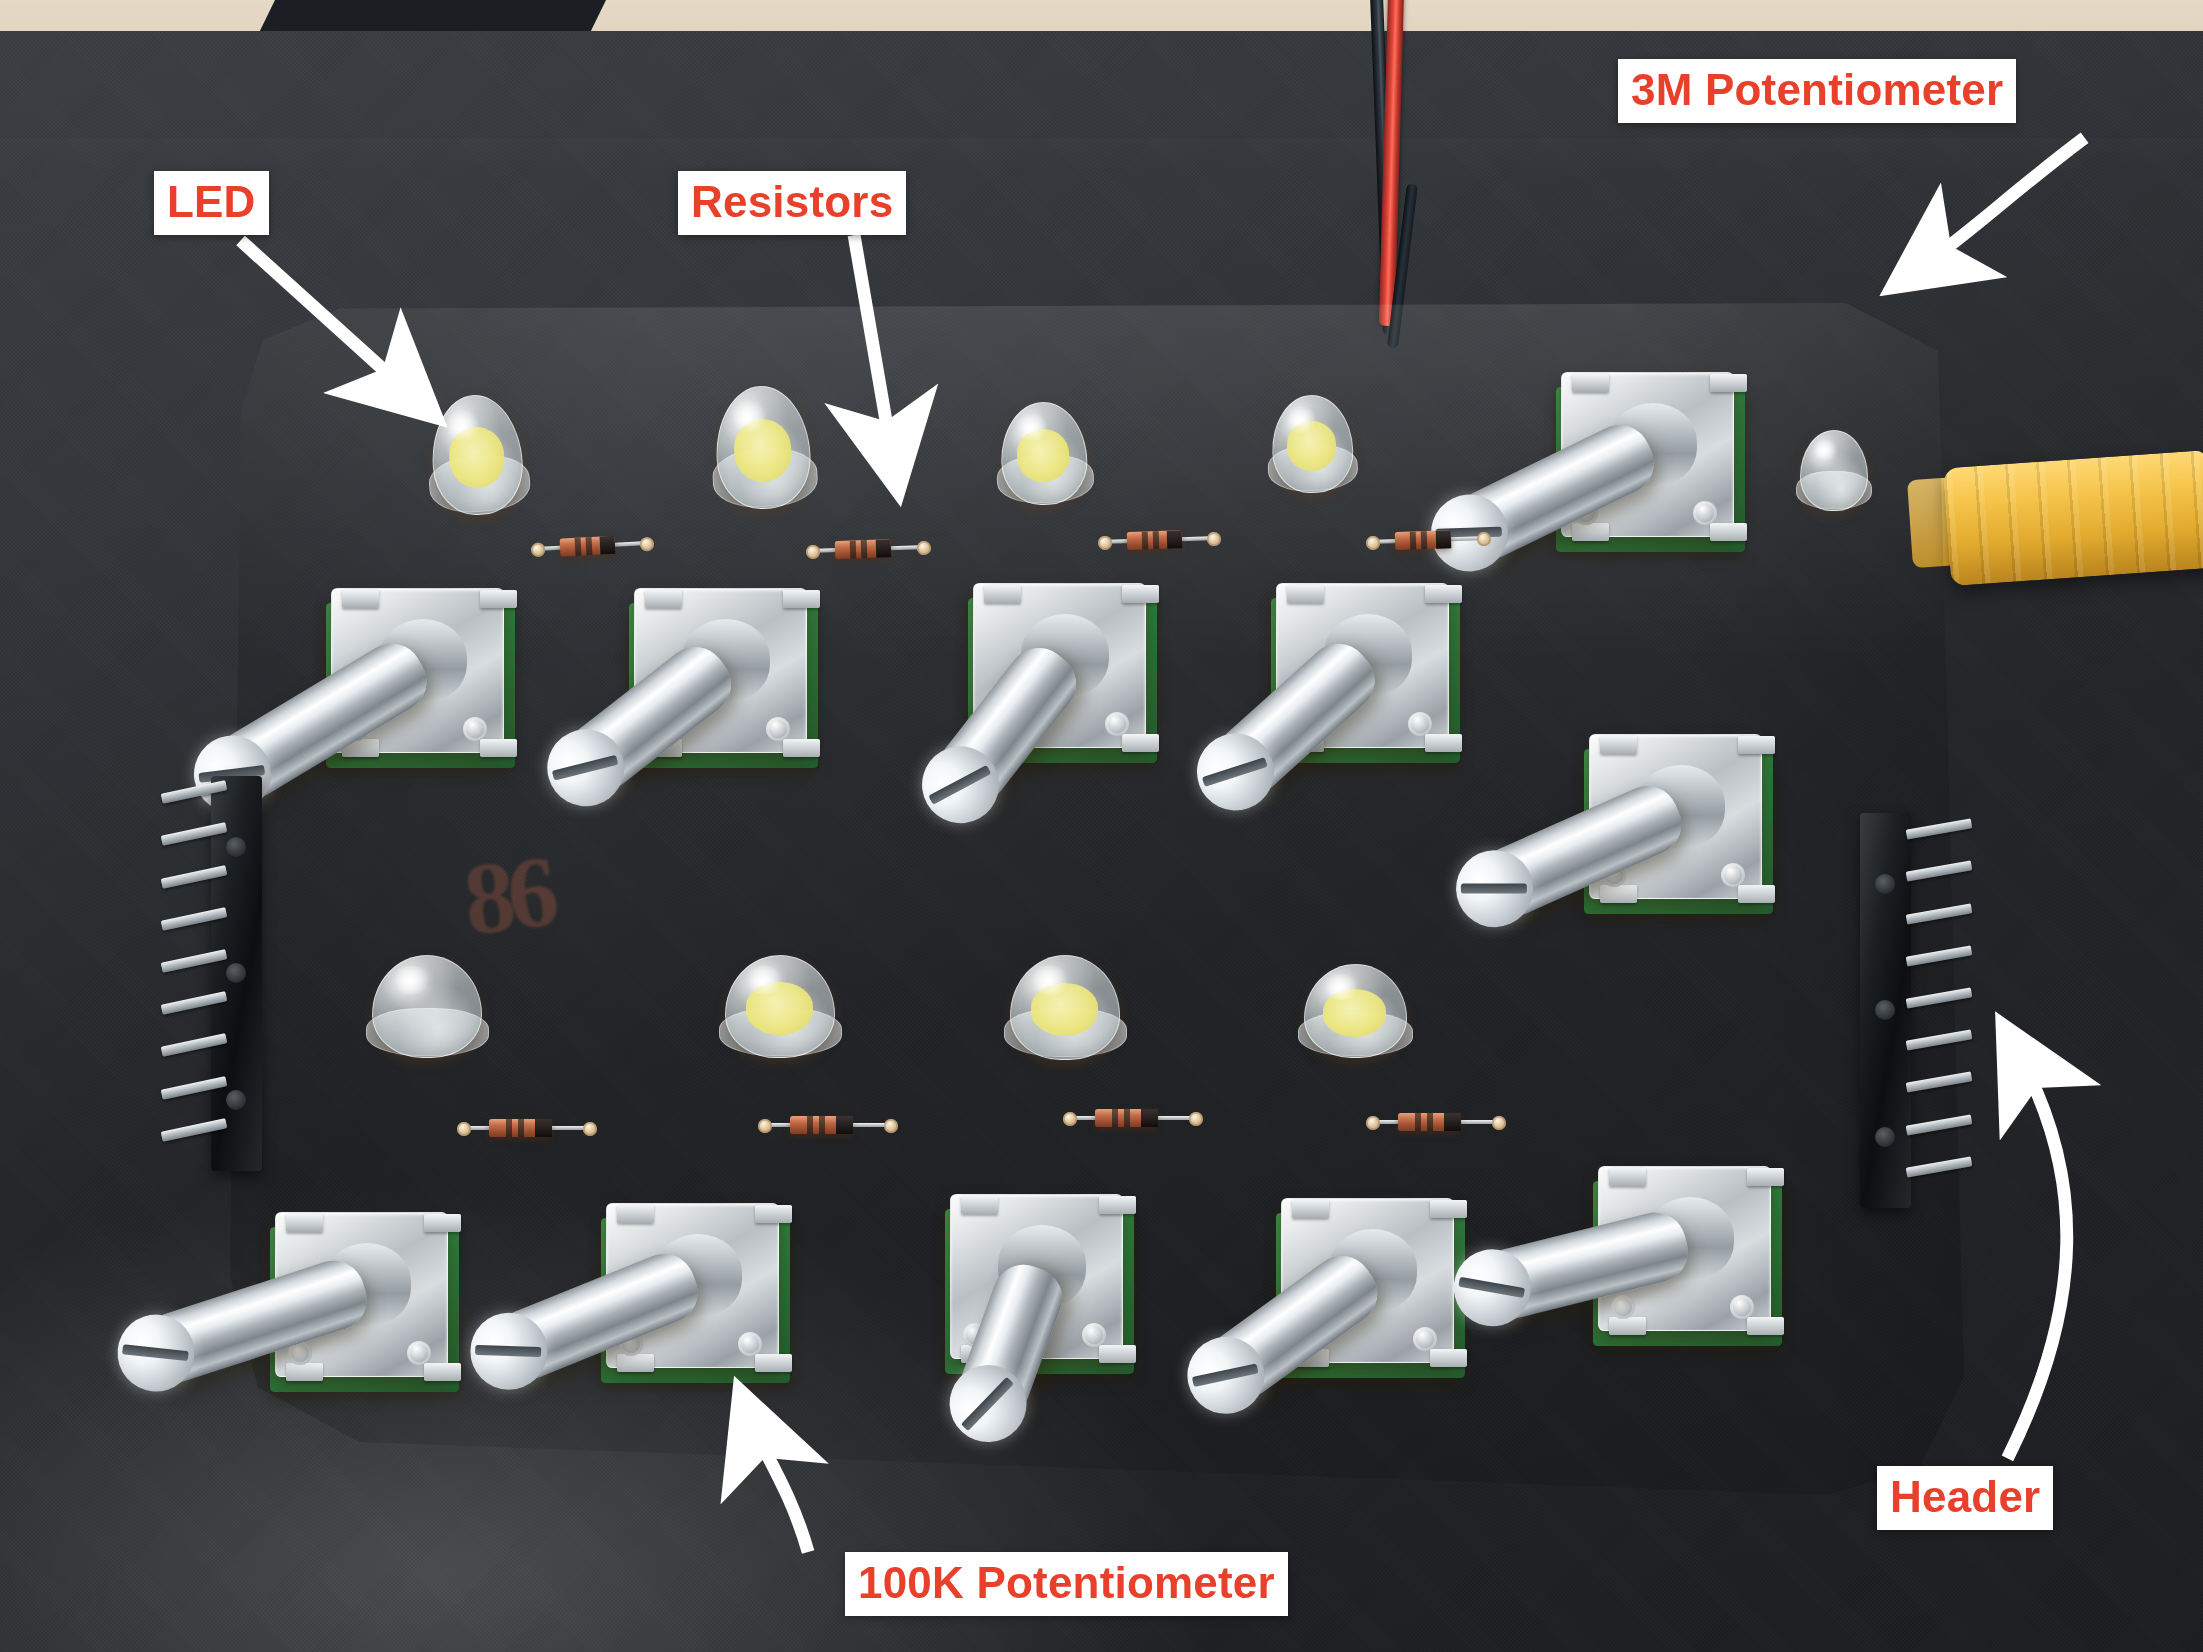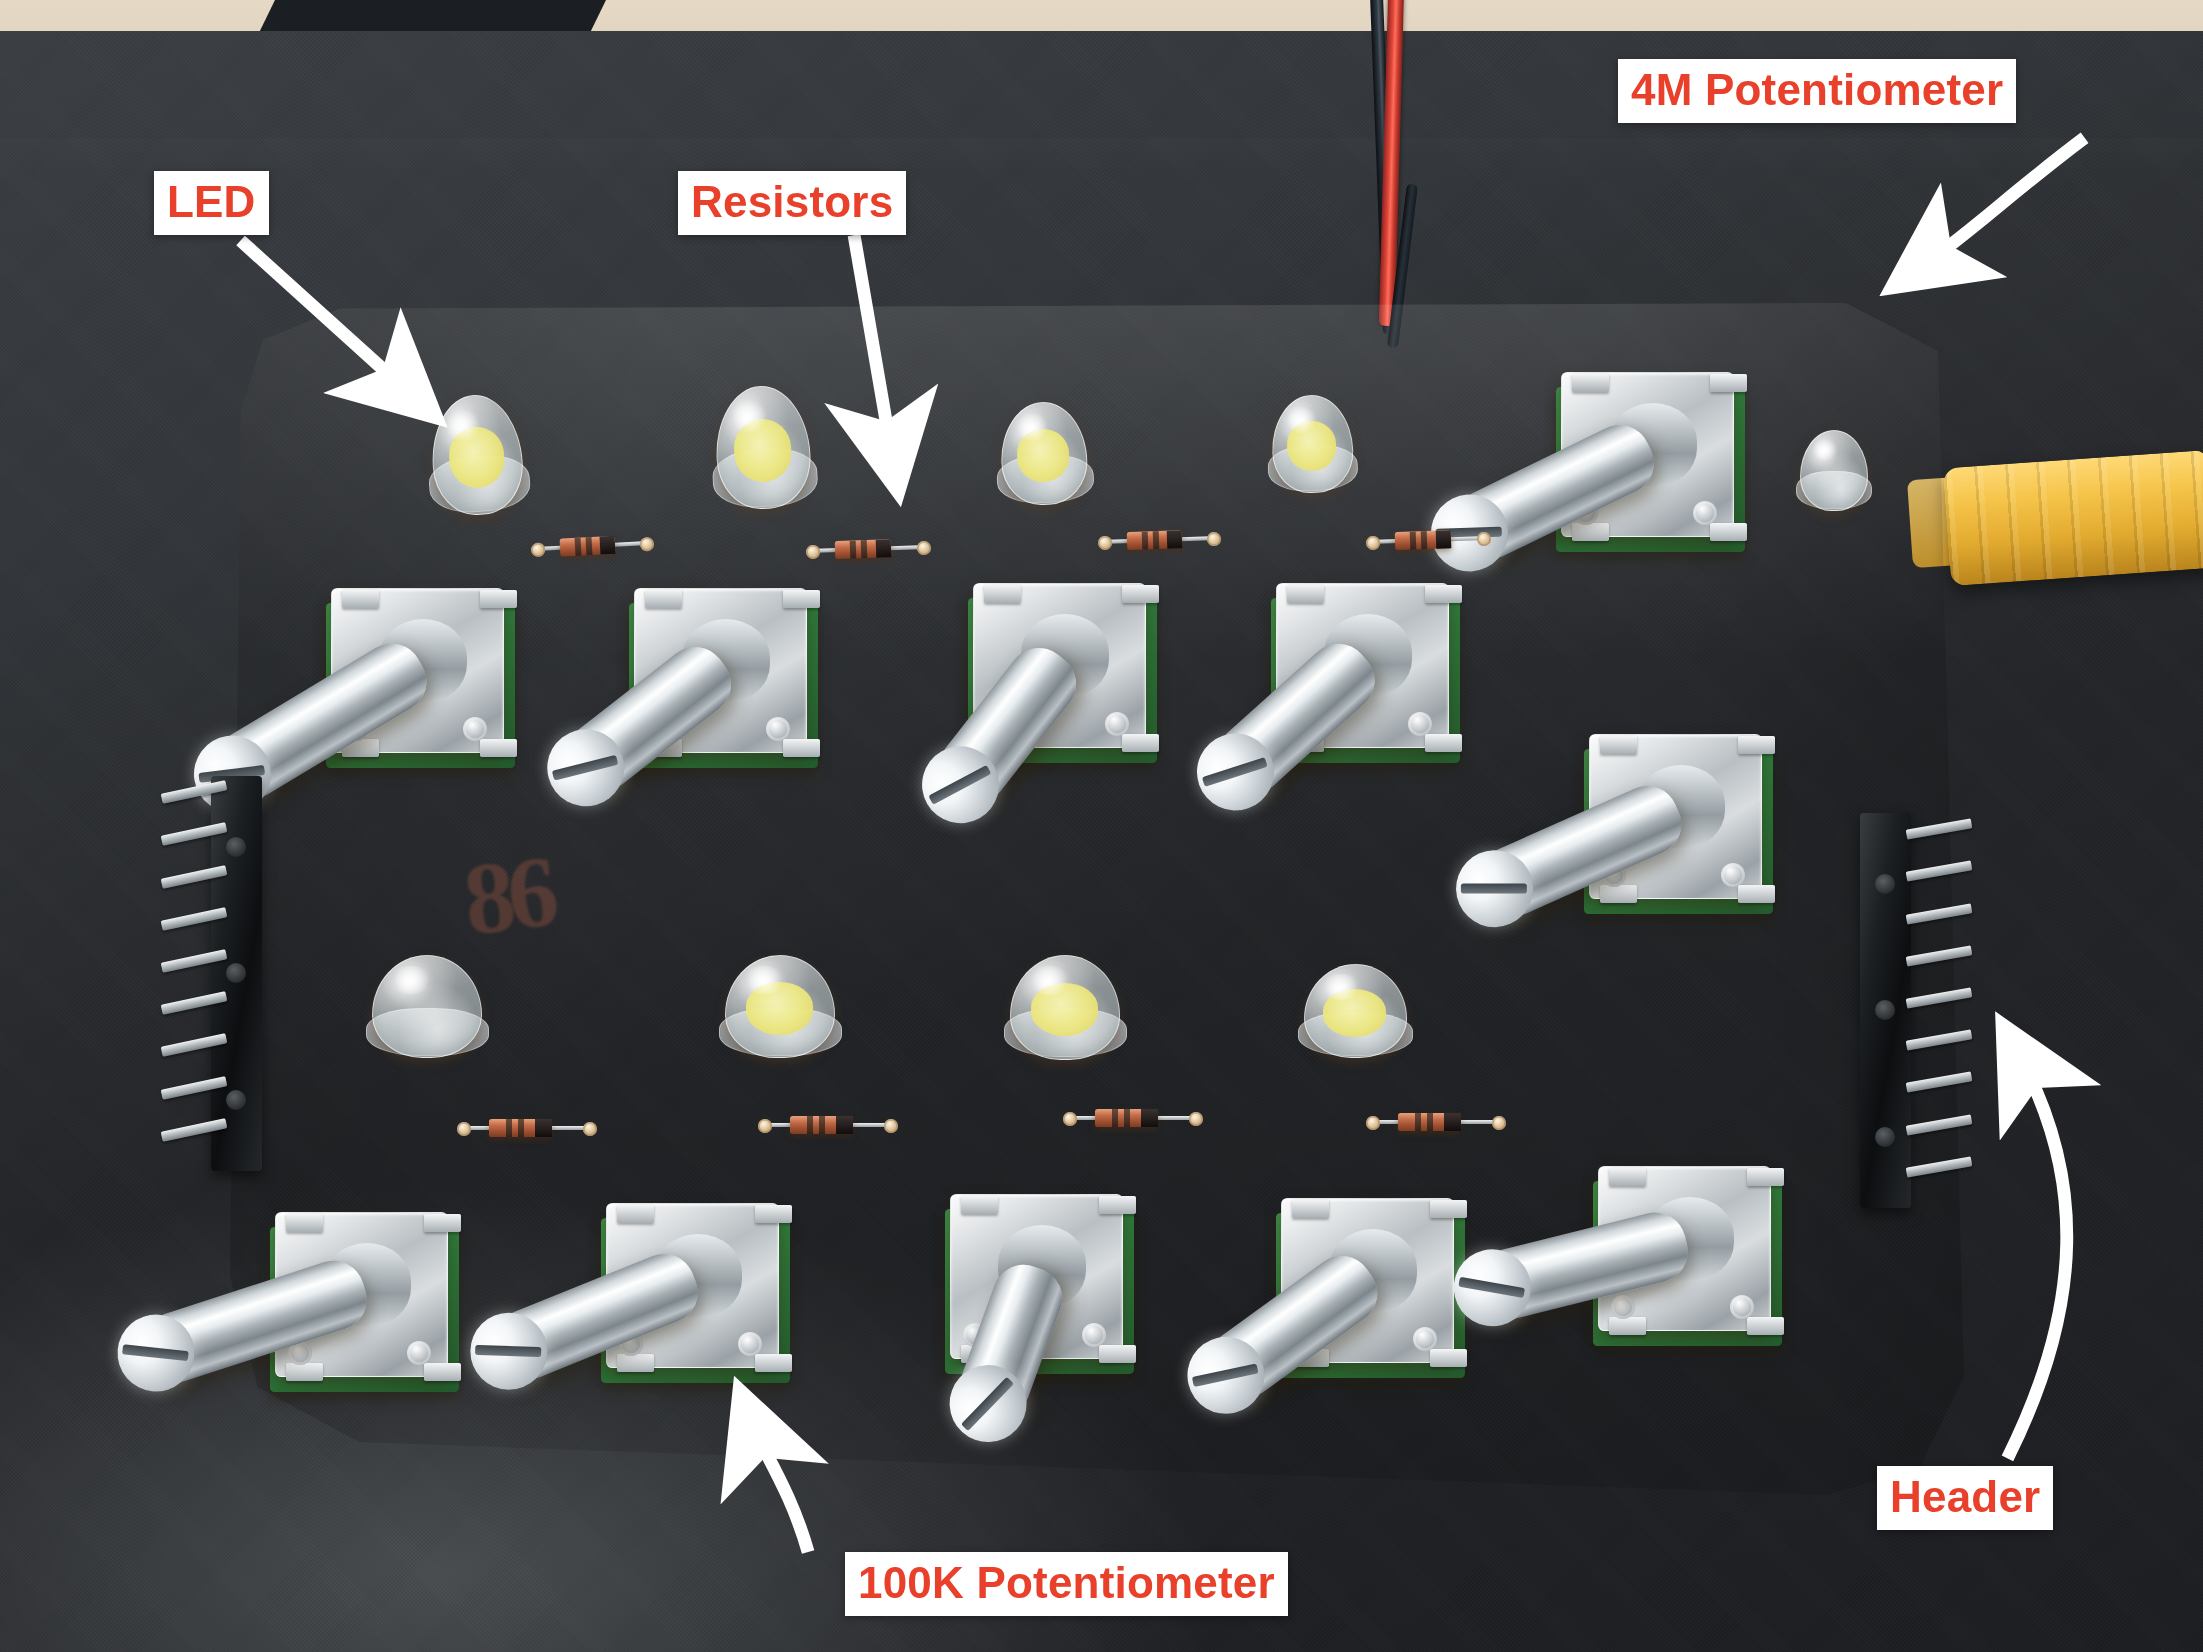--- a/index.html
+++ b/index.html
@@ -612,18 +612,18 @@
     <path d="M262,262 L448,430" stroke="#ffffff" stroke-width="14" fill="none" marker-end="url(#ah)"></path>
     <path d="M930,256 L972,500" stroke="#ffffff" stroke-width="14" fill="none" marker-end="url(#ah)"></path>
     <path d="M2270,150 C2190,210 2150,250 2090,292" stroke="#ffffff" stroke-width="14" fill="none" marker-end="url(#ah)"></path>
     <path d="M880,1690 C860,1620 830,1580 818,1548" stroke="#ffffff" stroke-width="14" fill="none" marker-end="url(#ah)"></path>
     <path d="M2186,1588 C2270,1420 2270,1280 2198,1148" stroke="#ffffff" stroke-width="14" fill="none" marker-end="url(#ah)"></path>
   </svg>
 
   <div id="labels">
       <div class="tag" style="left: 154px; top: 171px; font-size: 44px; padding: 9.2px 13px 11px; color: rgb(232, 64, 42); background: rgb(255, 255, 255);">LED</div>
       <div class="tag" style="left: 678px; top: 171px; font-size: 44px; padding: 9.2px 13px 11px; color: rgb(232, 64, 42); background: rgb(255, 255, 255);">Resistors</div>
-      <div class="tag" style="left: 1618px; top: 59px; font-size: 44px; padding: 9.2px 13px 11px; color: rgb(232, 64, 42); background: rgb(255, 255, 255);">4M Potentiometer</div>
+      <div class="tag" style="left: 1618px; top: 59px; font-size: 44px; padding: 9.2px 13px 11px; color: rgb(232, 64, 42); background: rgb(255, 255, 255);">3M Potentiometer</div>
       <div class="tag" style="left: 845px; top: 1552px; font-size: 44px; padding: 9.2px 13px 11px; color: rgb(232, 64, 42); background: rgb(255, 255, 255);">100K Potentiometer</div>
       <div class="tag" style="left: 1877px; top: 1466px; font-size: 44px; padding: 9.2px 13px 11px; color: rgb(232, 64, 42); background: rgb(255, 255, 255);">Header</div>
     </div>
 </div>
 
 
 </body></html>

